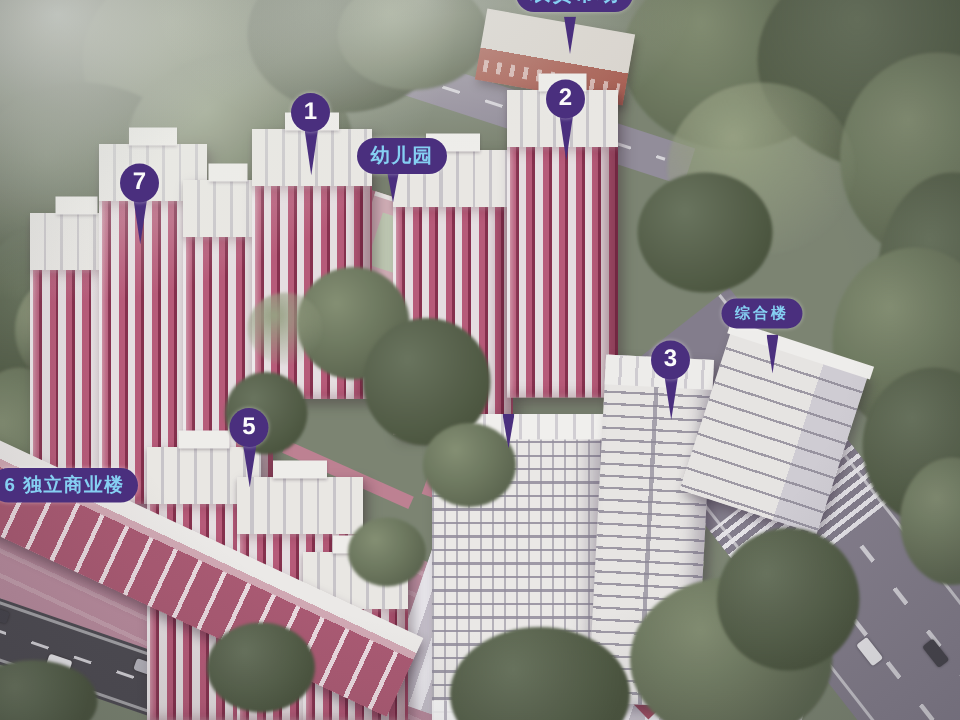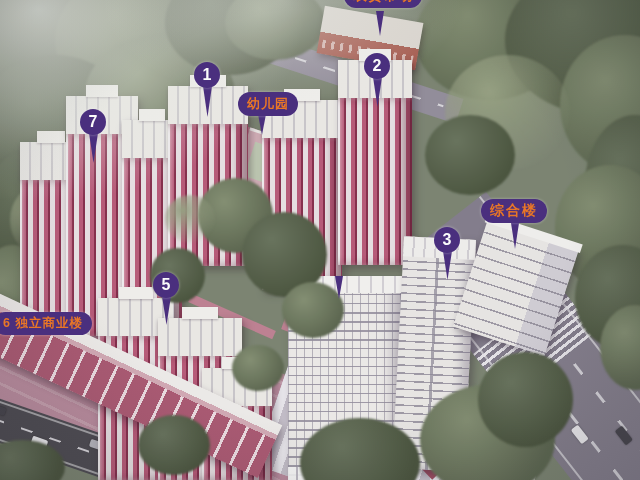--- a/index.html
+++ b/index.html
@@ -41,21 +41,21 @@
   .lowrise{position:absolute;z-index:4;}
   .grid-bldg{background-color:#edebe9;
     background-image:repeating-linear-gradient(180deg,rgba(146,140,158,.85) 0 1.5px,transparent 1.5px 9px),
                      repeating-linear-gradient(90deg,rgba(146,140,158,.6) 0 1.5px,transparent 1.5px 8px);}
   
   .mk{position:absolute;z-index:10;width:26px;height:26px;border-radius:50%;
       background:#4a2b87;color:#fff;font-weight:bold;font-size:16px;line-height:26px;
       text-align:center;box-shadow:0 0 3px rgba(255,255,255,.45);}
   .tail{position:absolute;z-index:9;background:#4a2b87;
       clip-path:polygon(50% 100%,0 0,100% 0);}
-  .pill{position:absolute;z-index:10;background:#4a2b87;color:#f97316;font-weight:bold;
+  .pill{position:absolute;z-index:10;background:#4a2b87;color:#7dd3fc;font-weight:bold;
       font-size:13px;letter-spacing:1px;padding:3px 9px;border-radius:12px;
       white-space:nowrap;box-shadow:0 0 3px rgba(255,255,255,.4);}
   
   .glare1{position:absolute;inset:0;z-index:7;pointer-events:none;
       background:radial-gradient(ellipse 430px 310px at 6% 2%,rgba(233,236,230,.85),rgba(233,236,230,0) 62%);}
   .glare2{position:absolute;inset:0;z-index:7;pointer-events:none;
       background:radial-gradient(ellipse 300px 170px at 44% 0%,rgba(231,233,229,.5),transparent 60%);}
   .vig{position:absolute;inset:0;z-index:8;pointer-events:none;
       background:radial-gradient(ellipse at 50% 45%,transparent 55%,rgba(33,33,40,.18) 100%);}
 </style>
@@ -246,20 +246,20 @@
 
   <div class="mk" style="left:80px;top:109px;"><span>7</span></div>
   <div class="tail" style="left:89px;top:133px;width:9px;height:30px;"></div>
 
   <div class="pill" style="left:344px;top:-16px;font-size:14px;">农贸市场</div>
   <div class="tail" style="left:376px;top:11px;width:8px;height:25px;"></div>
 
   <div class="pill" style="left:238px;top:92px;">幼儿园</div>
   <div class="tail" style="left:258px;top:114px;width:8px;height:21px;"></div>
 
-  <div class="pill" style="left:481px;top:199px;font-size:14px;letter-spacing:2px;">综合楼</div>
+  <div class="pill" style="left:481px;top:199px;font-size:10px;letter-spacing:2px;">综合楼</div>
   <div class="tail" style="left:511px;top:223px;width:8px;height:26px;"></div>
 
   <div class="tail" style="left:335px;top:276px;width:8px;height:23px;"></div>
 
   <div class="pill" style="left:-6px;top:312px;font-size:12.5px;">6 独立商业楼</div>
 
 </div>
 
 </body></html>

